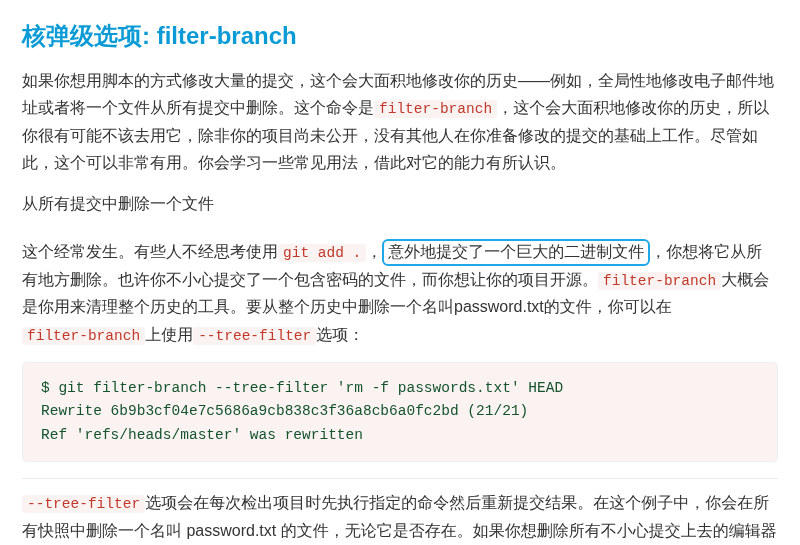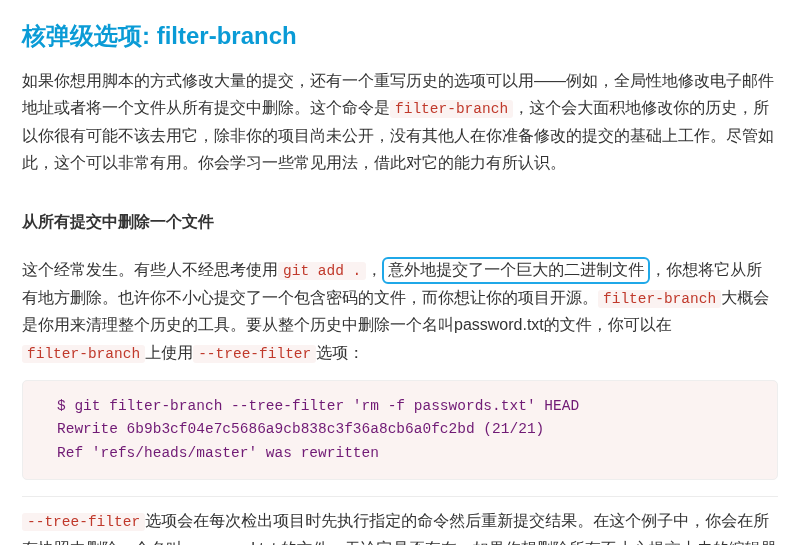--- a/index.html
+++ b/index.html
@@ -18,22 +18,22 @@
   }
   .heading {
     font-size: 24px;
     font-weight: 700;
     color: #0a9bd6;
     margin: 0 0 10px 0;
   }
   .heading .hl-prefix { color: #0a9bd6; }
   .heading .hl-code { color: #0a9bd6; font-family: inherit; }
   .section-sub {
-    font-weight: 700;
-    margin-top: 32px;
+    font-weight: 400;
+    margin-top: 14px;
     margin-bottom: 2px;
   }
   p { margin: 6px 0 10px 0; }
   code.inline {
     font-family: Menlo, Consolas, "Courier New", monospace;
     color: #c0392b;
     background: #fbf3f2;
     padding: 1px 5px;
     border-radius: 3px;
     font-size: 14.5px;
@@ -44,43 +44,43 @@
     border: 2px solid #1fa8e8;
     border-radius: 6px;
     padding: 0 4px;
     line-height: 1.4;
     margin-top: 16px;
   }
   pre.codeblock {
     background: #fbf3f2;
     border: 1px solid #eee;
     border-radius: 5px;
-    padding: 14px 34px;
+    padding: 14px 18px;
     margin: 14px 0 16px 0;
     font-family: Menlo, Consolas, "Courier New", monospace;
     font-size: 14.5px;
-    color: #701a75;
+    color: #14532d;
     white-space: pre-wrap;
     line-height: 1.6;
   }
   hr.rule {
     border: none;
     border-top: 1px solid #ececec;
     margin: 0 0 10px 0;
   }
 </style>
 </head>
 <body>
 
 <h2 class="heading">
   <span class="hl-prefix">核弹级选项:</span><span class="hl-code"> filter-branch</span>
 </h2>
 
 <p>
-  <span>如果你想用脚本的方式修改大量的提交，还有一个重写历史的选项可以用——例如，全局性地修改电子邮件地址或者将一个文件从所有提交中删除。这个命令是</span><code class="inline">filter-branch</code><span>，这个会大面积地修改你的历史，所以你很有可能不该去用它，除非你的项目尚未公开，没有其他人在你准备修改的提交的基础上工作。尽管如此，这个可以非常有用。你会学习一些常见用法，借此对它的能力有所认识。</span>
+  <span>如果你想用脚本的方式修改大量的提交，这个会大面积地修改你的历史——例如，全局性地修改电子邮件地址或者将一个文件从所有提交中删除。这个命令是</span><code class="inline">filter-branch</code><span>，这个会大面积地修改你的历史，所以你很有可能不该去用它，除非你的项目尚未公开，没有其他人在你准备修改的提交的基础上工作。尽管如此，这个可以非常有用。你会学习一些常见用法，借此对它的能力有所认识。</span>
 </p>
 
 <div class="section-sub">从所有提交中删除一个文件</div>
 
 <p>
   <span>这个经常发生。有些人不经思考使用</span><code class="inline">git add .</code><span>，</span><span class="highlight-box"><span>意外地提交了一个巨大的二进制文件</span></span><span>，</span><span>你想将它从所有地方删除。也许你不小心提交了一个包含密码的文件，而你想让你的项目开源。</span><code class="inline">filter-branch</code><span>大概会是你用来清理整个历史的工具。要从整个历史中删除一个名叫password.txt的文件，你可以在</span><code class="inline">filter-branch</code><span>上使用</span><code class="inline">--tree-filter</code><span>选项：</span>
 </p>
 
 <pre class="codeblock">$ git filter-branch --tree-filter 'rm -f passwords.txt' HEAD
 Rewrite 6b9b3cf04e7c5686a9cb838c3f36a8cb6a0fc2bd (21/21)

